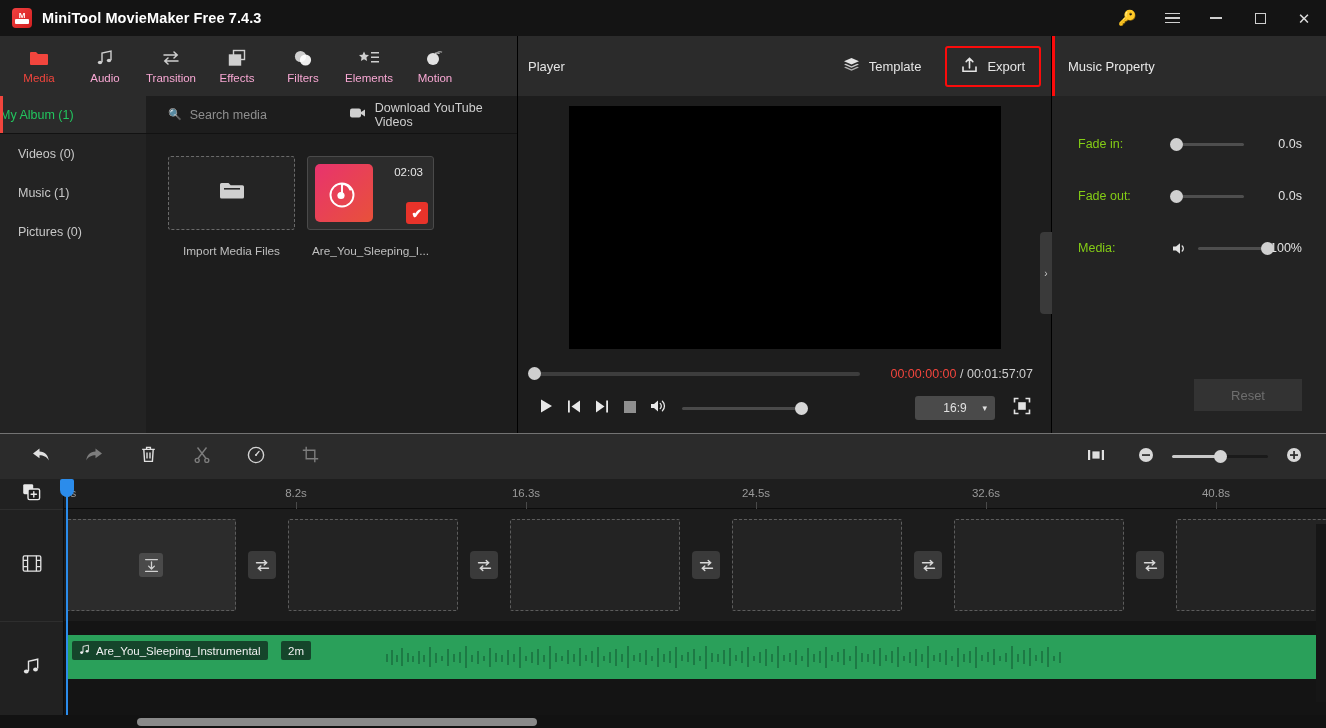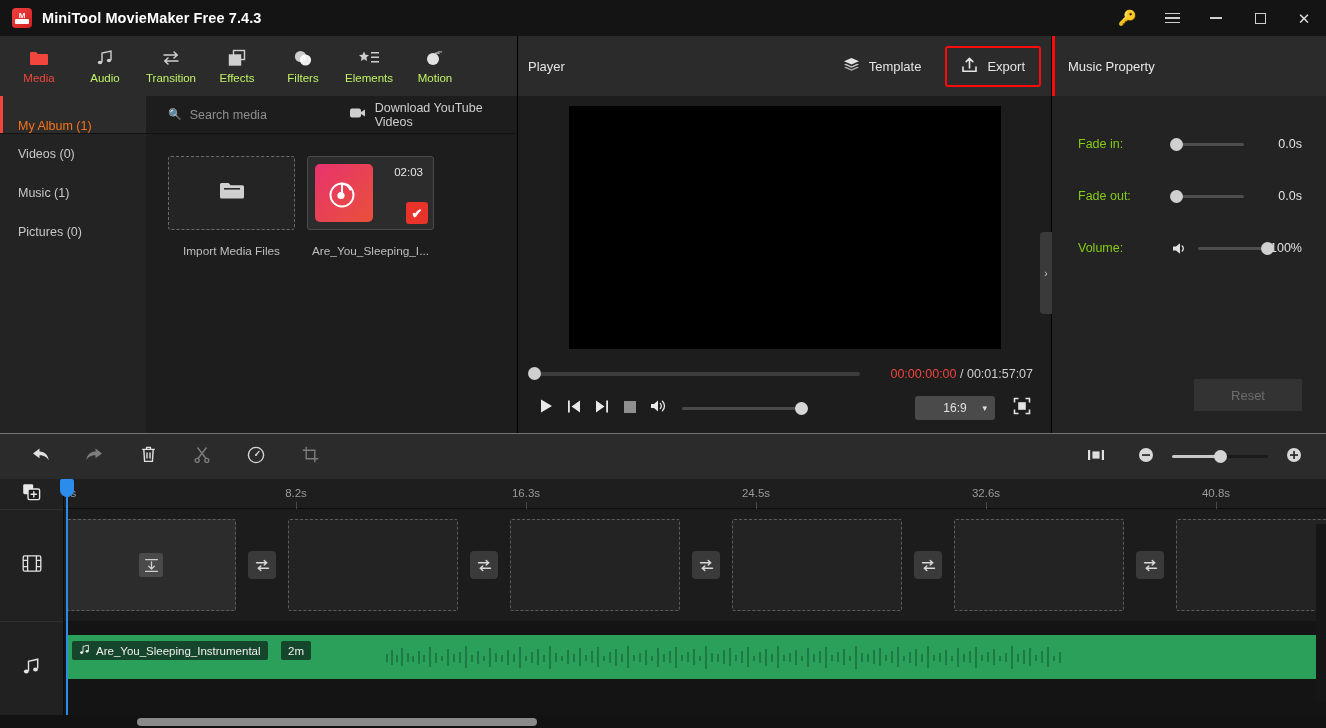--- a/index.html
+++ b/index.html
@@ -47,33 +47,33 @@
   
   .leftcol { width:536px; display:flex; flex-direction:column; background:#1d1d1d;
              border-right:1px solid #000; }
   .ribbon {
     height:60px; flex:0 0 60px; background:#2b2b2b; display:flex; align-items:flex-end;
     padding-left:6px;
   }
   .rb-item {
     width:66px; height:60px; display:flex; flex-direction:column;
     align-items:center; justify-content:center; gap:4px; cursor:default;
-    color:#bef264;
+    color:#f9a8d4;
   }
   .rb-item.active { color:#f2453d; }
   .rb-ico { height:22px; display:flex; align-items:center; justify-content:center; }
   .rb-lbl { font-size:11.5px; line-height:1; white-space:nowrap; }
 
   .libhead {
     height:38px; flex:0 0 38px; display:flex; align-items:stretch; background:#1d1d1d;
     border-bottom:1px solid #121212;
   }
   .albumhead {
-    width:146px; flex:0 0 146px; background:#2b2b2b; display:flex; align-items:flex-end;
-    padding-left:18px; position:relative; font-size:12.5px; color:#f97316;
+    width:146px; flex:0 0 146px; background:#2b2b2b; display:flex; align-items:center;
+    position:relative; font-size:12.5px; color:#22c55e;
   }
   .albumhead::before {
     content:""; position:absolute; left:0; top:0; bottom:0; width:3px; background:#f2453d;
   }
   .searchwrap { flex:1; display:flex; align-items:center; background:#1d1d1d; padding-left:22px; }
   .search-ico { font-size:11px; color:#8b8b8b; margin-right:8px; }
   .search-inp {
     background:transparent; border:none; outline:none; color:#cfcfcf;
     font-size:12.5px; font-family:inherit; width:160px;
   }
@@ -525,21 +525,21 @@
 
         <div class="prow">
           <div class="plabel">Fade out:</div>
           <div class="ptrack">
             <div class="pknob" style="left:-2px"></div>
           </div>
           <div class="pval">0.0s</div>
         </div>
 
         <div class="prow">
-          <div class="plabel">Volume:</div>
+          <div class="plabel">Media:</div>
           <div class="volrow-ico">
             <svg width="16" height="13" viewBox="0 0 16 13" fill="#e2e2e2">
               <path d="M1 4.5h3l4-3.2v10.4L4 8.5H1z"></path>
               <path d="M10.2 4a3.4 3.4 0 010 5" stroke="#e2e2e2" stroke-width="1.3" fill="none" stroke-linecap="round"></path>
             </svg>
           </div>
           <div class="volrow-track">
             <div class="pknob" style="right:-4px"></div>
           </div>
           <div class="pval">100%</div>

